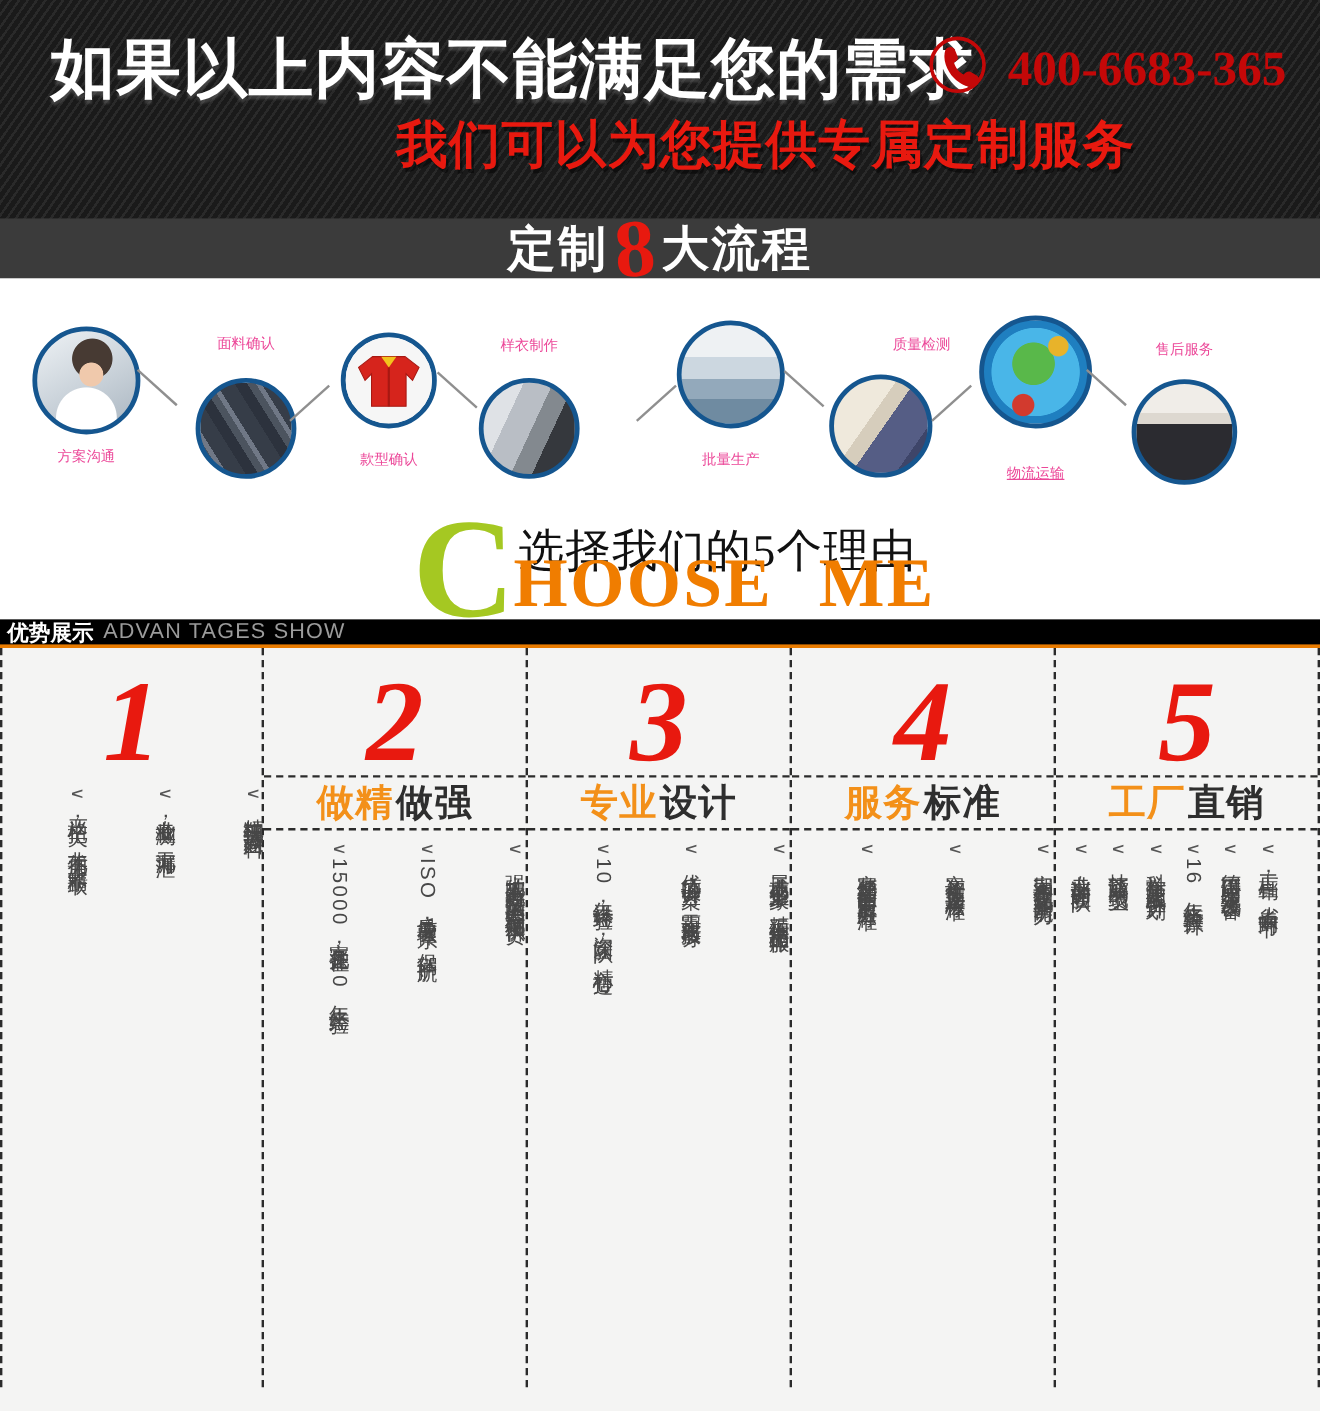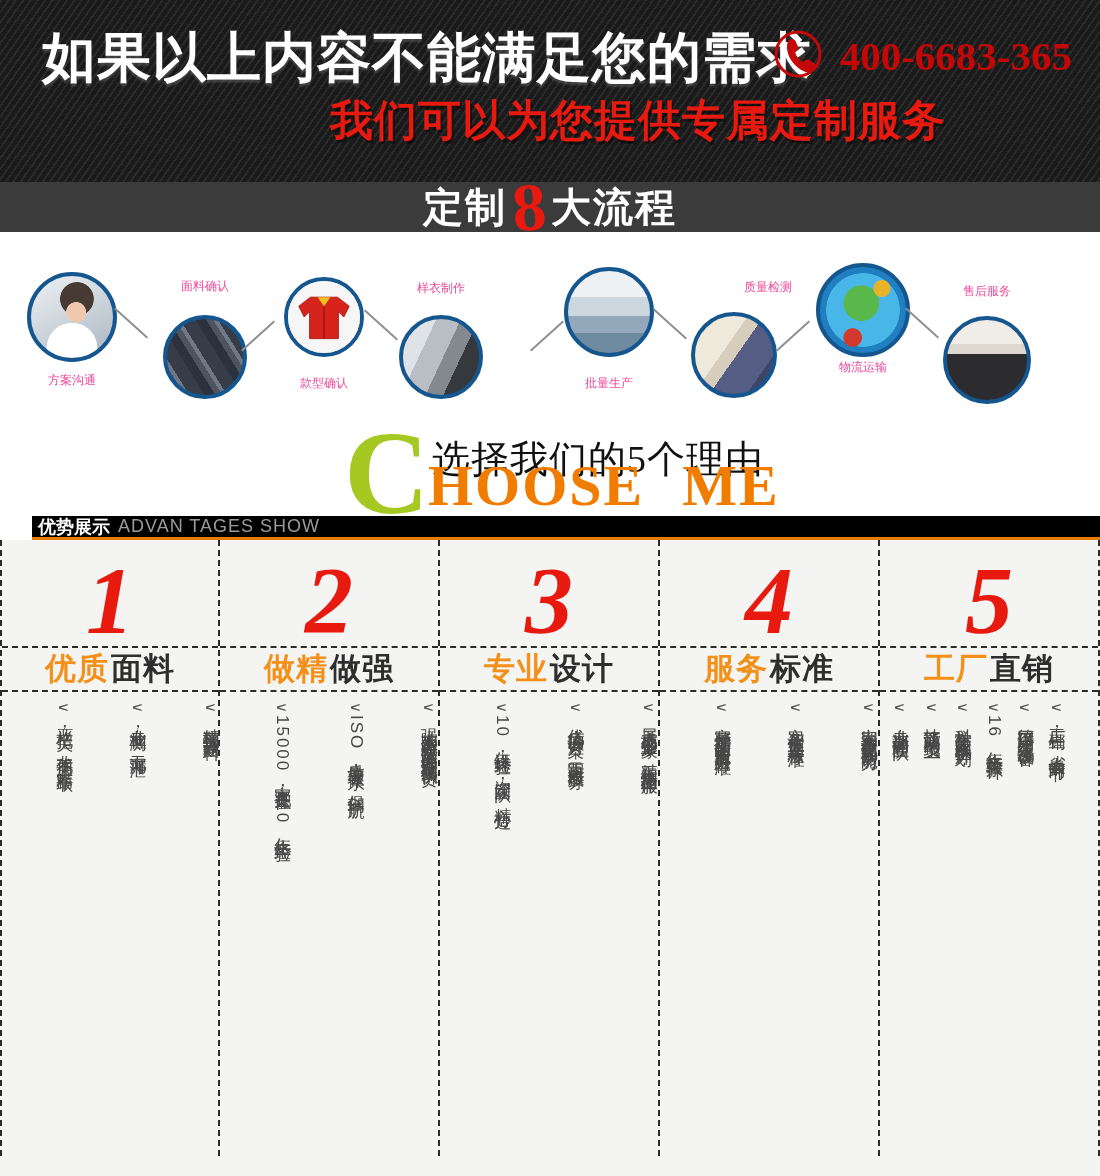--- a/index.html
+++ b/index.html
@@ -29,21 +29,21 @@
   .c1{left:27px;top:40px;width:90px;height:90px;}
   .c2{left:163px;top:83px;width:84px;height:84px;}
   .c3{left:284px;top:45px;width:80px;height:80px;}
   .c4{left:399px;top:83px;width:84px;height:84px;}
   .c5{left:564px;top:35px;width:90px;height:90px;}
   .c6{left:691px;top:80px;width:86px;height:86px;}
   .c7{left:816px;top:31px;width:94px;height:94px;}
   .c8{left:943px;top:84px;width:88px;height:88px;}
   .step-label{position:absolute;font-size:12px;color:#ec4899;white-space:nowrap;transform:translateX(-50%);}
   .l1{left:72px;top:140px;} .l2{left:205px;top:46px;} .l3{left:324px;top:143px;} .l4{left:441px;top:48px;}
-  .l5{left:609px;top:143px;} .l6{left:768px;top:47px;} .l7{left:863px;top:127px;} .l8{left:987px;top:51px;}
+  .l5{left:609px;top:143px;} .l6{left:768px;top:47px;} .l7{left:863px;top:154px;text-decoration:underline;} .l8{left:987px;top:51px;}
   .connector{position:absolute;width:44px;height:2px;background:#8f8f8f;}
   .back{transform:rotate(42deg);} .fwd{transform:rotate(-42deg);}
   .cn1{left:109px;top:90px;} .cn2{left:236px;top:103px;} .cn3{left:359px;top:92px;}
   .cn4{left:525px;top:103px;} .cn5{left:648px;top:91px;} .cn6{left:771px;top:103px;} .cn7{left:900px;top:90px;}
 
   
   .img-consult{background:
     radial-gradient(circle at 55% 44%, #f0c9ac 0 15%, rgba(0,0,0,0) 16%),
     radial-gradient(circle at 56% 28%, #473a33 0 22%, rgba(0,0,0,0) 23%),
     radial-gradient(circle at 50% 88%, #ffffff 0 30%, rgba(0,0,0,0) 31%),
@@ -64,21 +64,21 @@
   .choose-c{position:absolute;left:344px;top:-2px;font-family:"Liberation Serif",serif;font-weight:bold;
     font-size:118px;line-height:.78;color:#a5c822;}
   .choose-cn{position:absolute;left:432px;top:4px;font-family:"Liberation Serif",serif;font-weight:normal;
     font-size:38px;color:#111;letter-spacing:1px;white-space:nowrap;}
   .choose-en{position:absolute;left:428px;top:27px;font-family:"Liberation Serif",serif;font-weight:bold;
     font-size:58px;color:#f07d00;letter-spacing:2px;line-height:1;white-space:nowrap;}
   .me{margin-left:38px;}
 
   
   .adv-bar{height:21px;background:#000;border-bottom:3px solid #e87b00;display:flex;align-items:center;
-    gap:8px;padding-left:6px;margin-left:32px;}
+    gap:8px;padding-left:6px;}
   .adv-cn{color:#fff;font-size:18px;font-weight:bold;}
   .adv-en{color:#9b9b9b;font-size:18px;letter-spacing:1px;}
 
   
   .columns{display:flex;height:636px;background:#f4f4f3;}
   .col{width:220px;box-sizing:border-box;height:616px;border-right:2px dashed #2b2b2b;}
   .col:first-child{border-left:2px dashed #2b2b2b;}
   .col-number{height:104px;display:flex;justify-content:center;align-items:flex-end;
     font-family:"Liberation Serif",serif;font-style:italic;font-weight:bold;font-size:96px;
     line-height:.9;color:#e8190f;padding-bottom:2px;}
@@ -163,24 +163,20 @@
 
   <div class="adv-bar">
     <span class="adv-cn">优势展示</span>
     <span class="adv-en">ADVAN TAGES SHOW</span>
   </div>
 
   <div class="columns">
 
     <div class="col col1">
       <div class="col-number">1</div>
-      <div class="col-header">
-        <span class="hl">优质</span>
-          <span class="rest">面料</span>
-      </div>
       <div class="col-points">
         <p><span class="chk">∨</span><span>精挑细选每一款面料</span></p>
         <p><span class="chk">∨</span><span>专业检测，无漏可泄</span></p>
         <p><span class="chk">∨</span><span>严格把关，非优不用 非精不取</span></p>
       </div>
     </div>
 
     <div class="col col2">
       <div class="col-number">2</div>
       <div class="col-header">

